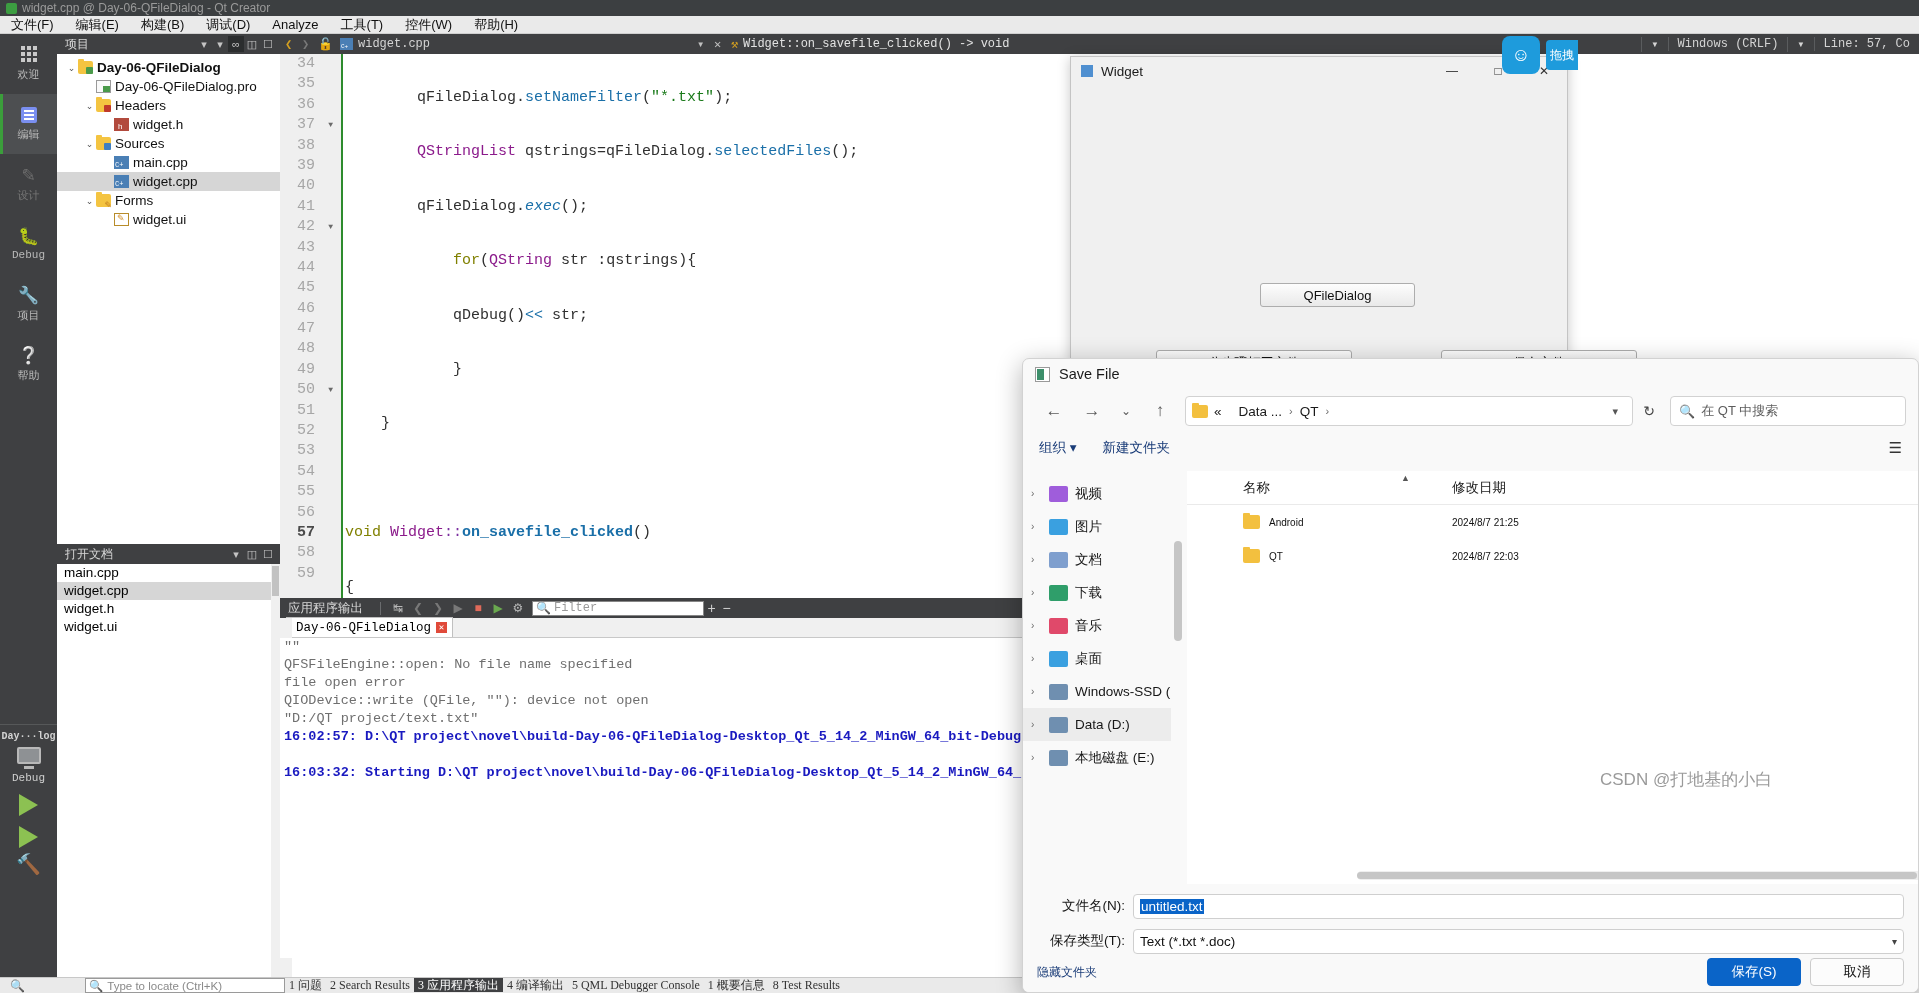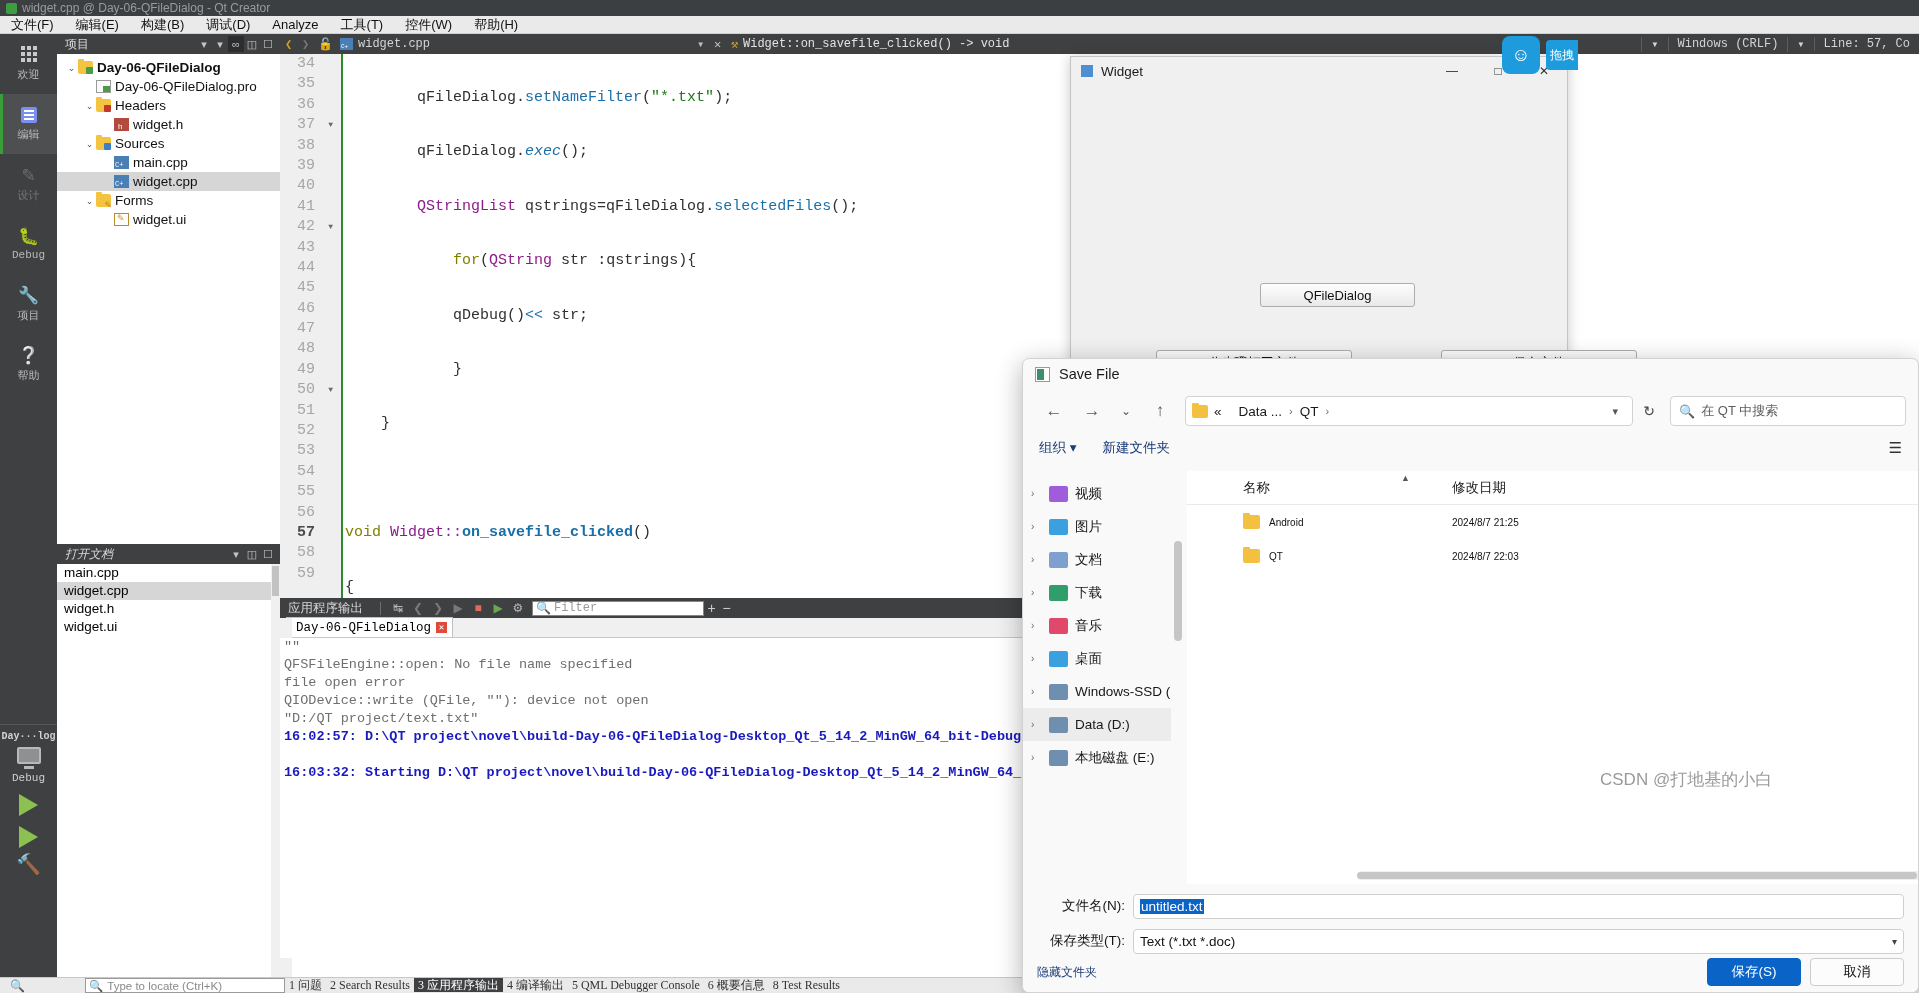--- a/index.html
+++ b/index.html
@@ -102,21 +102,21 @@
   .docic.ui::after{ content:"\270E"; position:absolute; left:2px; top:-1px; font-size:9px; color:#d08b22; }
   .tlabel { font-size:13.5px; color:#111; }
   .tlabel.bold { font-weight:bold; }
 
   
   #docpanel { position:absolute; left:57px; top:544px; width:223px; height:449px; background:#fff; }
   #doc-head {
     height:20px; background:#3f4042; color:#d8d8d8; font-size:12px;
     display:flex; align-items:center; padding:0 4px;
   }
-  #doc-head .dtitle { flex:1; padding-left:4px;font-style:italic; }
+  #doc-head .dtitle { flex:1; padding-left:4px; }
   #doc-head .dbtn { width:16px; text-align:center; color:#c4c4c4; font-size:11px; }
   .docrow { height:18px; line-height:18px; padding-left:7px; font-size:13.5px; }
   .docrow.sel { background:#d6d6d6; }
   #doc-scroll { position:absolute; right:0; top:20px; width:9px; height:429px; background:#f0f0f0; }
   #doc-scroll .thumb { position:absolute; left:1px; top:2px; width:7px; height:30px; background:#c2c2c2; }
 
   
   #edtoolbar {
     position:absolute; left:280px; top:34px; width:1639px; height:20px;
     background:#3f4042; color:#d4d4d4; font-size:12px; display:flex; align-items:center;
@@ -562,22 +562,22 @@
       </div>
       <div class="lnrow">
         <span class="lnnum">58</span>
       </div>
       <div class="lnrow">
         <span class="lnnum">59</span>
       </div>
     </div>
   <div id="codearea">
     <div class="cl">        <span class="var">qFileDialog</span><span class="pun">.</span><span class="fn">setNameFilter</span><span class="pun">(</span><span class="str">"*.txt"</span><span class="pun">);</span></div>
+    <div class="cl">        <span class="typ">QStringList</span> <span class="var">qstrings</span><span class="pun">=</span><span class="var">qFileDialog</span><span class="pun">.</span><span class="fn">selectedFiles</span><span class="pun">();</span></div>
     <div class="cl">        <span class="var">qFileDialog</span><span class="pun">.</span><span class="fn ital">exec</span><span class="pun">();</span></div>
-    <div class="cl">        <span class="typ">QStringList</span> <span class="var">qstrings</span><span class="pun">=</span><span class="var">qFileDialog</span><span class="pun">.</span><span class="fn">selectedFiles</span><span class="pun">();</span></div>
     <div class="cl">            <span class="kw">for</span><span class="pun">(</span><span class="typ">QString</span> <span class="var">str</span> <span class="pun">:</span><span class="var">qstrings</span><span class="pun">){</span></div>
     <div class="cl">            <span class="var">qDebug</span><span class="pun">()</span><span class="fn">&lt;&lt;</span> <span class="var">str</span><span class="pun">;</span></div>
     <div class="cl">            <span class="pun">}</span></div>
     <div class="cl">    <span class="pun">}</span></div>
     <div class="cl"> </div>
     <div class="cl"><span class="kw">void</span> <span class="typ">Widget</span><span class="mem">::</span><span class="fnb">on_savefile_clicked</span><span class="pun">()</span></div>
     <div class="cl"><span class="pun">{</span></div>
     
     
     
@@ -636,21 +636,21 @@
       <div class="oline blue">16:03:32: Starting D:\QT project\novel\build-Day-06-QFileDialog-Desktop_Qt_5_14_2_MinGW_64_</div>
     </div>
 </div>
 
 <div id="statusbar">
   <span style="margin-left:10px;color:#777">🔍</span>
   <span id="locator">
     <span style="margin-right:4px;color:#888">🔍</span>
     <span>Type to locate (Ctrl+K)</span>
   </span>
-  <span id="status-items"><span class="sitem">1 问题</span><span class="sitem">2 Search Results</span><span class="sitem act">3 应用程序输出</span><span class="sitem">4 编译输出</span><span class="sitem">5 QML Debugger Console</span><span class="sitem">6 概要信息</span><span class="sitem">8 Test Results</span></span>
+  <span id="status-items"><span class="sitem">1 问题</span><span class="sitem">2 Search Results</span><span class="sitem act">3 应用程序输出</span><span class="sitem">4 编译输出</span><span class="sitem">5 QML Debugger Console</span><span class="sitem">1 概要信息</span><span class="sitem">8 Test Results</span></span>
 </div>
 
 <div id="widgetwin">
   <div id="widgetwin-tb">
     <span class="wico"></span>
     <span class="wtitle">Widget</span>
     <span class="wbtn">—</span>
     <span class="wbtn">□</span>
     <span class="wbtn">✕</span>
   </div>

